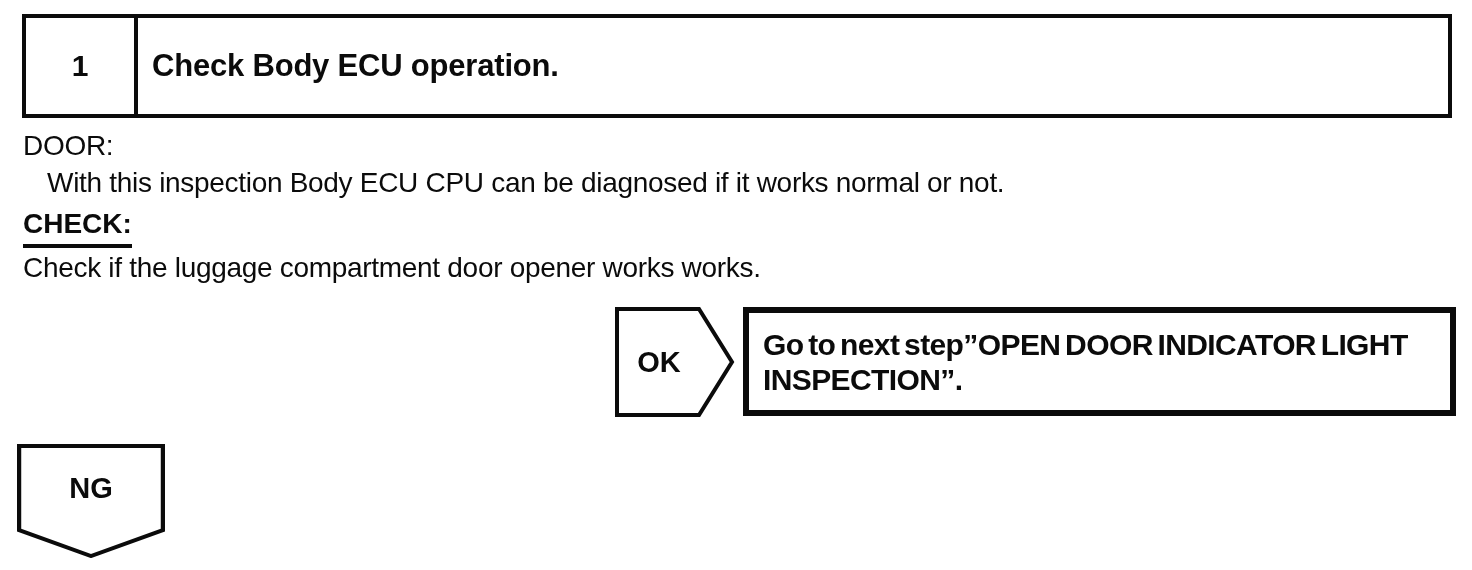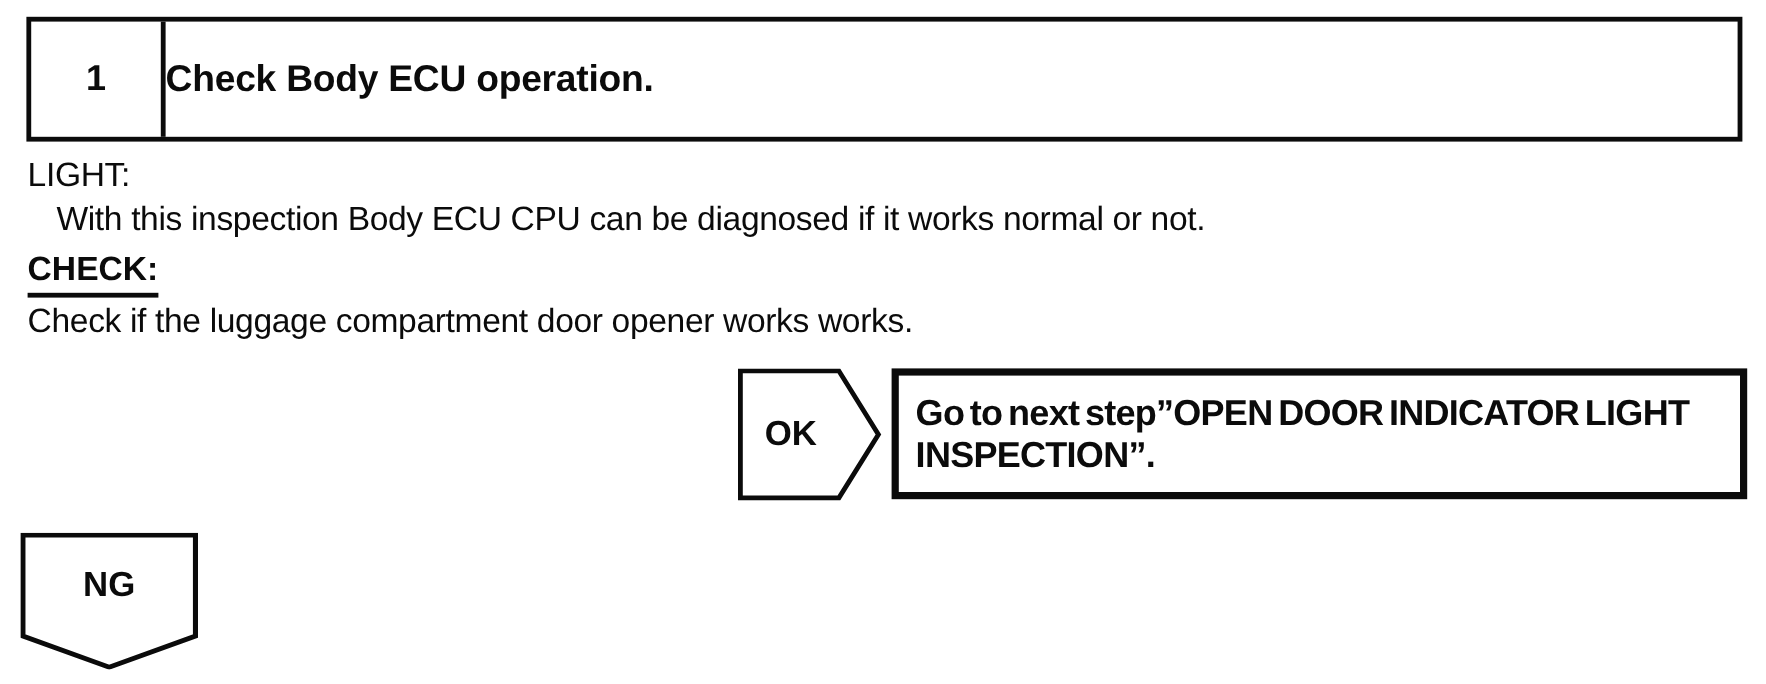--- a/index.html
+++ b/index.html
@@ -20,21 +20,21 @@
     border:4px solid var(--ink, #0b0b0b);
     display:flex;
     background:#fff;
   }
   .step-num-cell {
     width:112px; flex:0 0 112px;
     border-right:4px solid var(--ink, #0b0b0b);
     display:flex; align-items:center; justify-content:center;
     font-size:30px; font-weight:bold;
   }
-  .step-title-cell { flex:1; display:flex; align-items:center; }
+  .step-title-cell { flex:1; display:flex; align-items:center; padding-left:14px; }
   .step-title { font-size:31px; font-weight:bold; letter-spacing:-0.2px; }
 
   
   .bodyline { position:absolute; left:23px; font-size:28px; letter-spacing:-0.3px; white-space:nowrap; }
   .hint-label { top:130px; }
   .hint-text  { top:167px;margin-left:24px; }
   .check-label-row { top:208px;text-decoration:underline; }
   .check-label {
     display:inline-block; font-weight:bold;
     border-bottom:4px solid var(--ink, #0b0b0b);
@@ -78,21 +78,21 @@
 
   <div class="step-box">
     <div class="step-num-cell">
       <span>1</span>
     </div>
     <div class="step-title-cell">
       <span class="step-title">Check Body ECU operation.</span>
     </div>
   </div>
 
-  <div class="bodyline hint-label">LIGHT:</div>
+  <div class="bodyline hint-label">DOOR:</div>
   <div class="bodyline hint-text">With this inspection Body ECU CPU can be diagnosed if it works normal or not.</div>
   <div class="bodyline check-label-row">
     <span class="check-label">CHECK:</span>
   </div>
   <div class="bodyline check-text">Check if the luggage compartment door opener works works.</div>
 
   <div class="connector ok-connector">
     <svg viewBox="0 0 120 110" preserveAspectRatio="none">
       <polygon points="2,2 84,2 117,55 84,108 2,108"></polygon>
     </svg>

